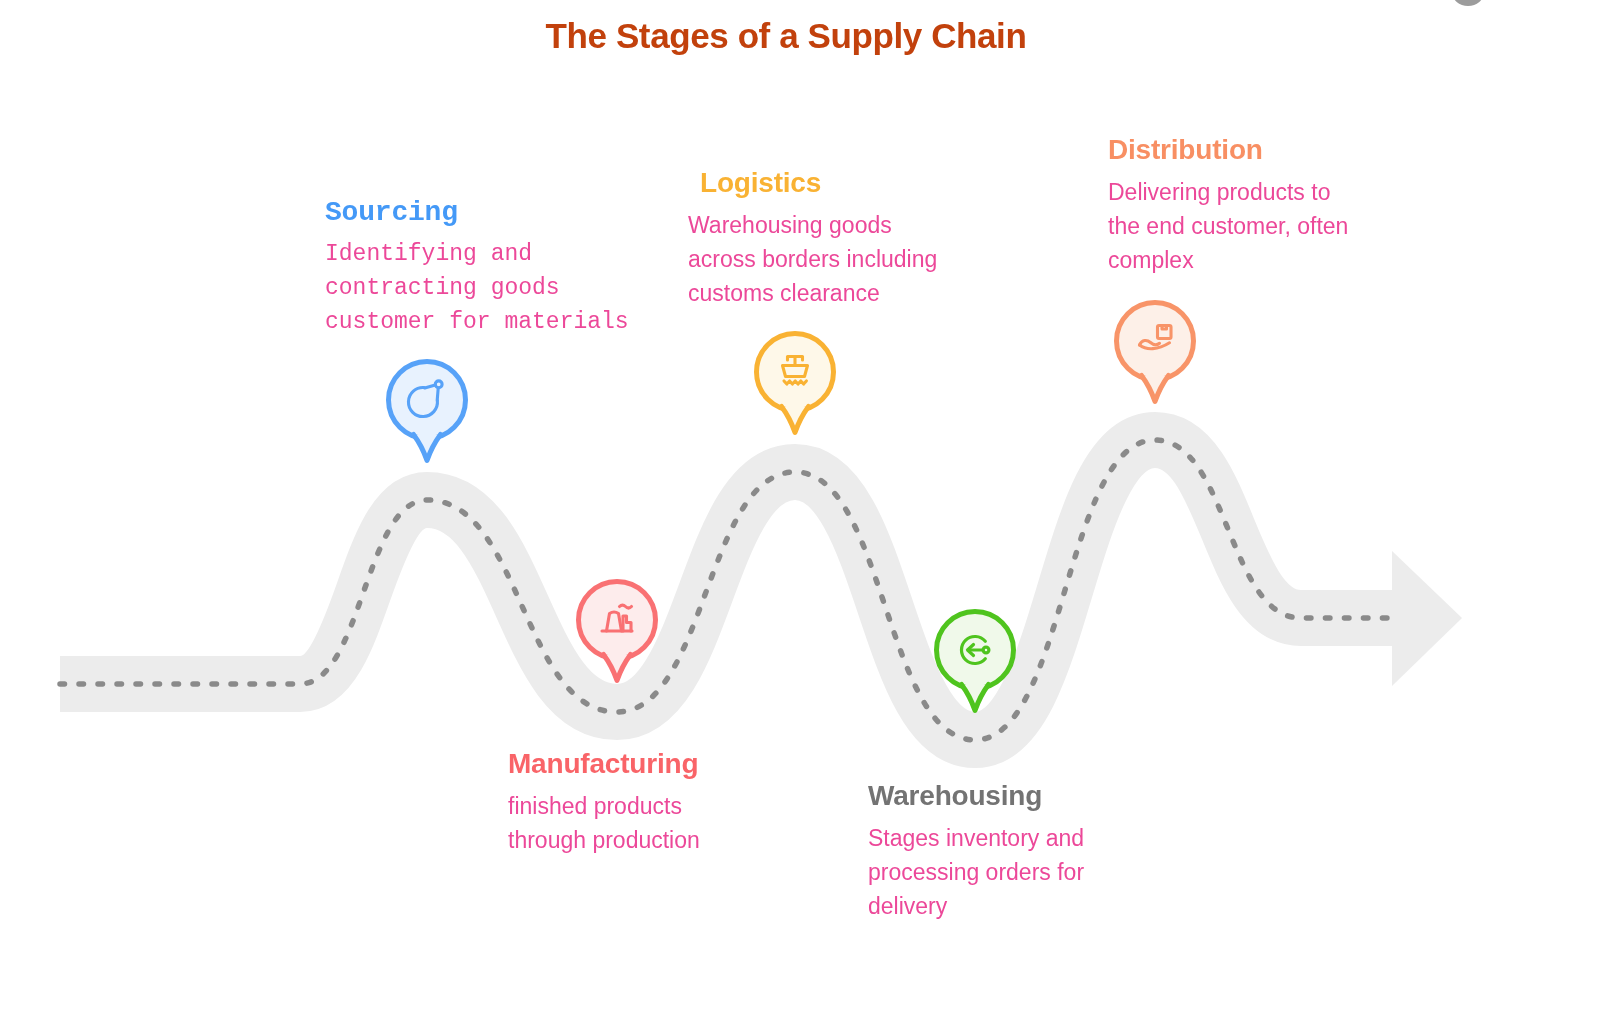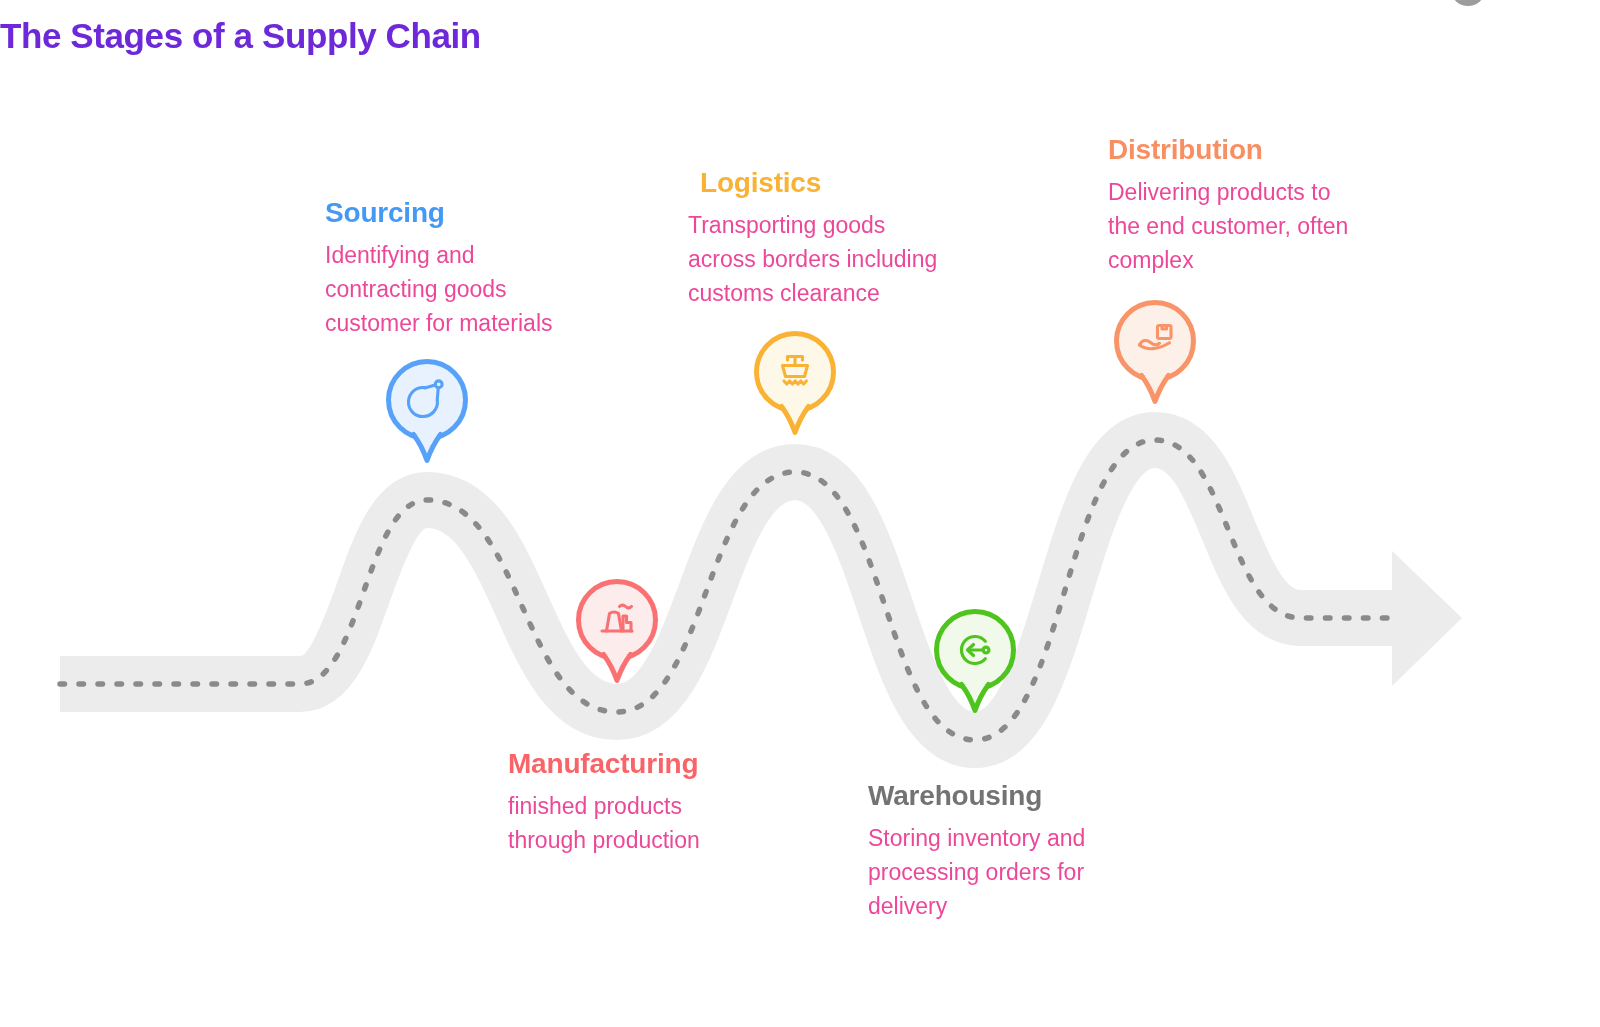--- a/index.html
+++ b/index.html
@@ -1,21 +1,21 @@
 <!DOCTYPE html>
 <html><head>
 <meta charset="utf-8">
 <style>
   * { margin:0; padding:0; box-sizing:border-box; }
   html,body { width:1600px; height:1027px; background:#ffffff; overflow:hidden;
               font-family:"Liberation Sans", sans-serif; }
   .canvas { position:relative; width:1600px; height:1027px; background:#fff; }
 
-  .page-title { position:absolute; left:0; top:16px; width:1572px; 
-                font-size:35px; font-weight:700; color:#6d28d9; letter-spacing:-0.4px; }
+  .page-title { position:absolute; left:0; top:16px; width:1572px; text-align:center;
+                font-size:35px; font-weight:700; color:#c2410c; letter-spacing:-0.4px; }
 
   .stage { position:absolute; width:340px; }
   .stage-title { font-size:28px; font-weight:700; letter-spacing:-0.2px; margin-bottom:9px; }
   .stage-desc  { font-size:23px; color:#ec4899; line-height:34px; }
 
   .c-blue   { color:#4499f7; }
   .c-red    { color:#f96468; }
   .c-yellow { color:#f9b233;margin-left:12px; }
   .c-green  { color:#737373; }
   .c-orange { color:#f88f63; }
@@ -107,33 +107,33 @@
     <g transform="translate(24,20)" class="st-orange" fill="none" stroke-width="3.1" stroke-linecap="round" stroke-linejoin="round">
       <rect x="26.5" y="8.5" width="13.5" height="13" rx="1.5"></rect>
       <path d="M31 8.5 V12 H35.5 V8.5"></path>
       <path d="M8.5 28 C11 22.5 16 22.5 19.5 25.5 C22.5 28 26 28.3 28.5 26.3"></path>
       <path d="M8.5 28 C15.5 33.5 27 33 38.5 25.8"></path>
     </g>
   </svg>
 
   <h1 class="page-title">The Stages of a Supply Chain</h1>
 
-  <div class="stage" style="left:325px; top:197px;">
+  <div class="stage" style="left:325px; top:197px;font-family:Liberation Mono, monospace;">
     <h2 class="stage-title c-blue">Sourcing</h2>
     <div class="stage-desc">
       <div>Identifying and</div>
       <div>contracting goods</div>
       <div>customer for materials</div>
     </div>
   </div>
 
   <div class="stage" style="left:688px; top:167px;">
     <h2 class="stage-title c-yellow">Logistics</h2>
     <div class="stage-desc">
-      <div>Transporting goods</div>
+      <div>Warehousing goods</div>
       <div>across borders including</div>
       <div>customs clearance</div>
     </div>
   </div>
 
   <div class="stage" style="left:1108px; top:134px;">
     <h2 class="stage-title c-orange">Distribution</h2>
     <div class="stage-desc">
       <div>Delivering products to</div>
       <div>the end customer, often</div>
@@ -145,21 +145,21 @@
     <h2 class="stage-title c-red">Manufacturing</h2>
     <div class="stage-desc">
       <div>finished products</div>
       <div>through production</div>
     </div>
   </div>
 
   <div class="stage" style="left:868px; top:780px;">
     <h2 class="stage-title c-green">Warehousing</h2>
     <div class="stage-desc">
-      <div>Storing inventory and</div>
+      <div>Stages inventory and</div>
       <div>processing orders for</div>
       <div>delivery</div>
     </div>
   </div>
 
   <div class="corner-fragment"></div>
 
 </div>
 
 </body></html>

